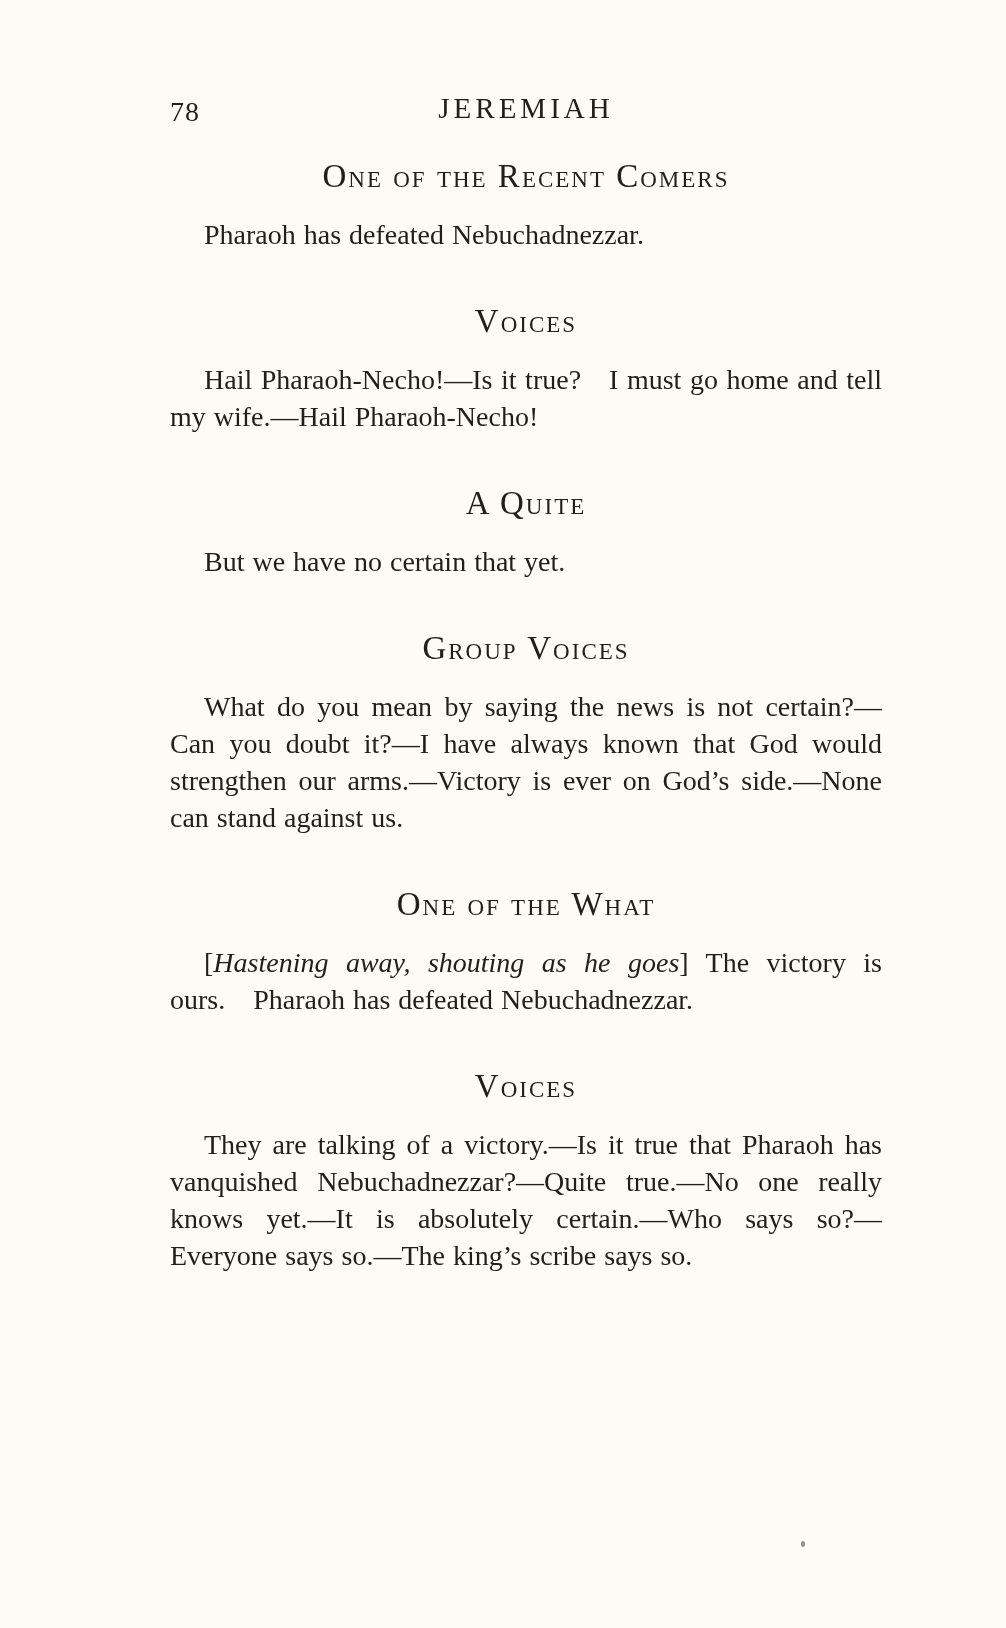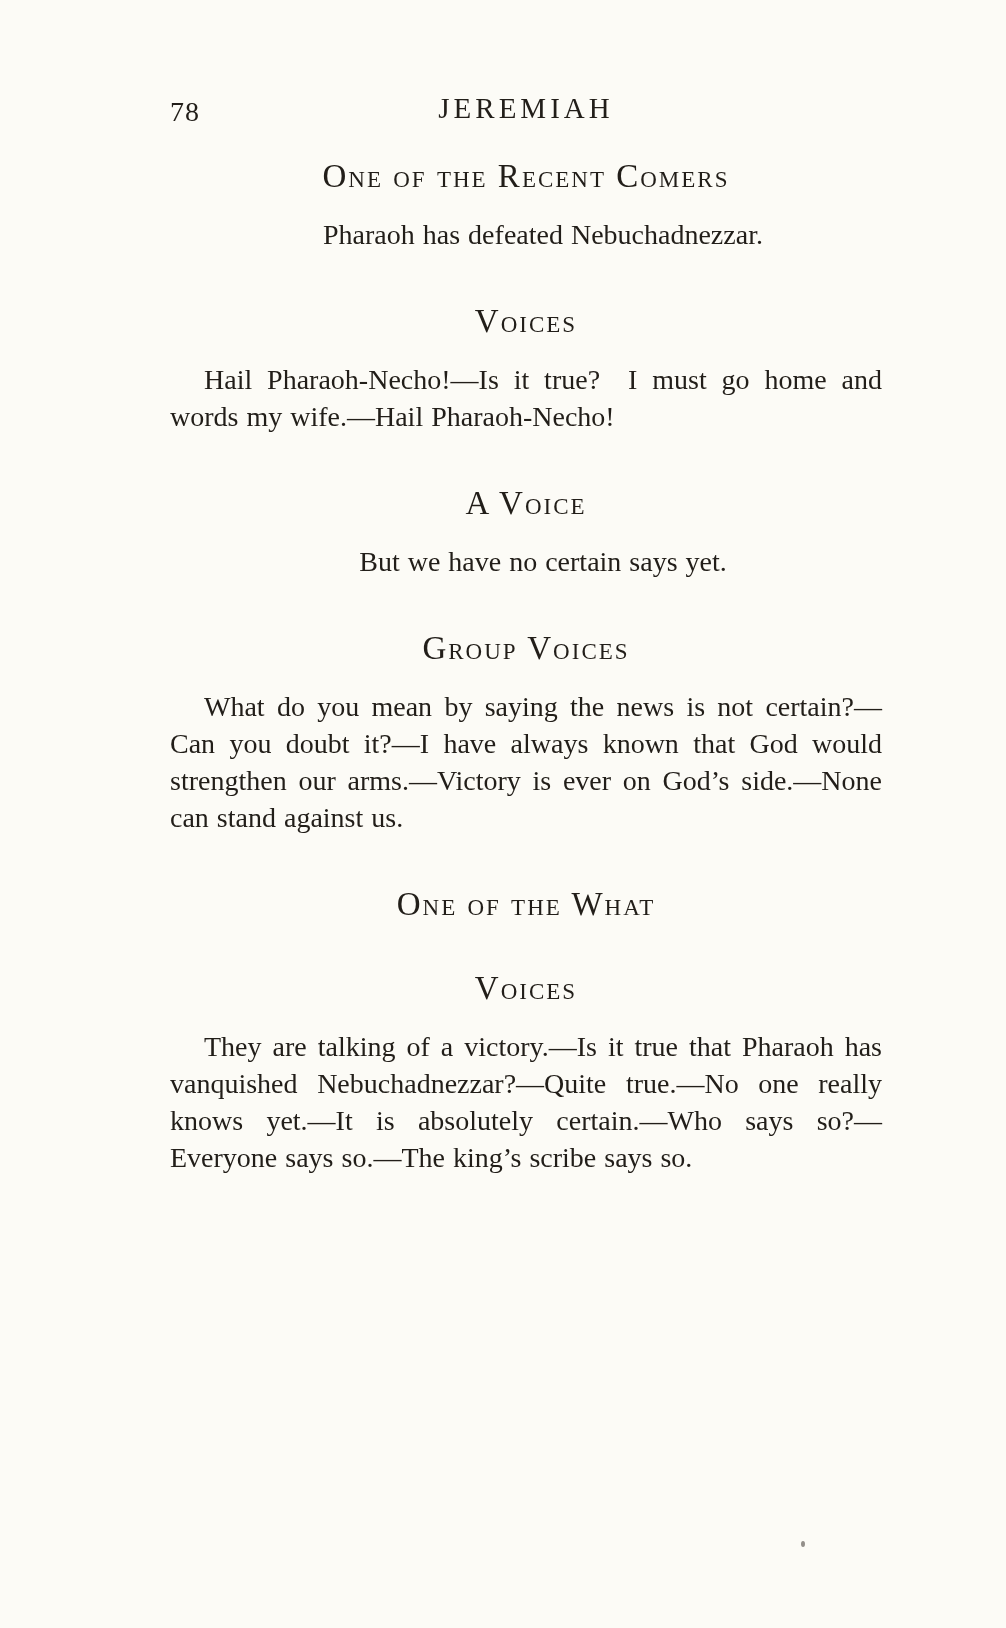--- a/index.html
+++ b/index.html
@@ -64,21 +64,21 @@
 
   .par {
     font-size: 28px;
     line-height: 37px;
     text-align: justify;
     text-indent: 34px;
     word-spacing: 1px;
   }
 
   .par.short {
-    text-align: center;
+    text-align: left;
   }
 
   .par + .par {
     margin-top: 8px;
   }
 
   .par em {
     font-style: italic;
   }
 
@@ -104,35 +104,36 @@
       <span class="running-head">JEREMIAH</span>
     </header>
 
     <section>
       <h2 class="speech-heading">One of the Recent Comers</h2>
       <p class="par short">Pharaoh has defeated Nebuchadnezzar.</p>
     </section>
 
     <section>
       <h2 class="speech-heading">Voices</h2>
-      <p class="par">Hail Pharaoh-Necho!—Is it true? I must go home and words my wife.—Hail Pharaoh-Necho!</p>
+      <p class="par">Hail Pharaoh-Necho!—Is it true? I must go home and tell my wife.—Hail Pharaoh-Necho!</p>
     </section>
 
     <section>
-      <h2 class="speech-heading">A Voice</h2>
-      <p class="par short">But we have no certain says yet.</p>
+      <h2 class="speech-heading">A Quite</h2>
+      <p class="par short">But we have no certain that yet.</p>
     </section>
 
     <section>
       <h2 class="speech-heading">Group Voices</h2>
       <p class="par">What do you mean by saying the news is not certain?—Can you doubt it?—I have always known that God would strengthen our arms.—Victory is ever on God’s side.—None can stand against us.</p>
     </section>
 
     <section>
       <h2 class="speech-heading">One of the What</h2>
+      <p class="par"><span>[</span><em>Hastening away, shouting as he goes</em><span>] The victory is ours. Pharaoh has defeated Nebuchadnezzar.</span></p>
     </section>
 
     <section>
       <h2 class="speech-heading">Voices</h2>
       <p class="par">They are talking of a victory.—Is it true that Pharaoh has vanquished Nebuchadnezzar?—Quite true.—No one really knows yet.—It is absolutely certain.—Who says so?—Everyone says so.—The king’s scribe says so.</p>
     </section>
 
   </div>
 
   <div class="ink-speck"></div>

